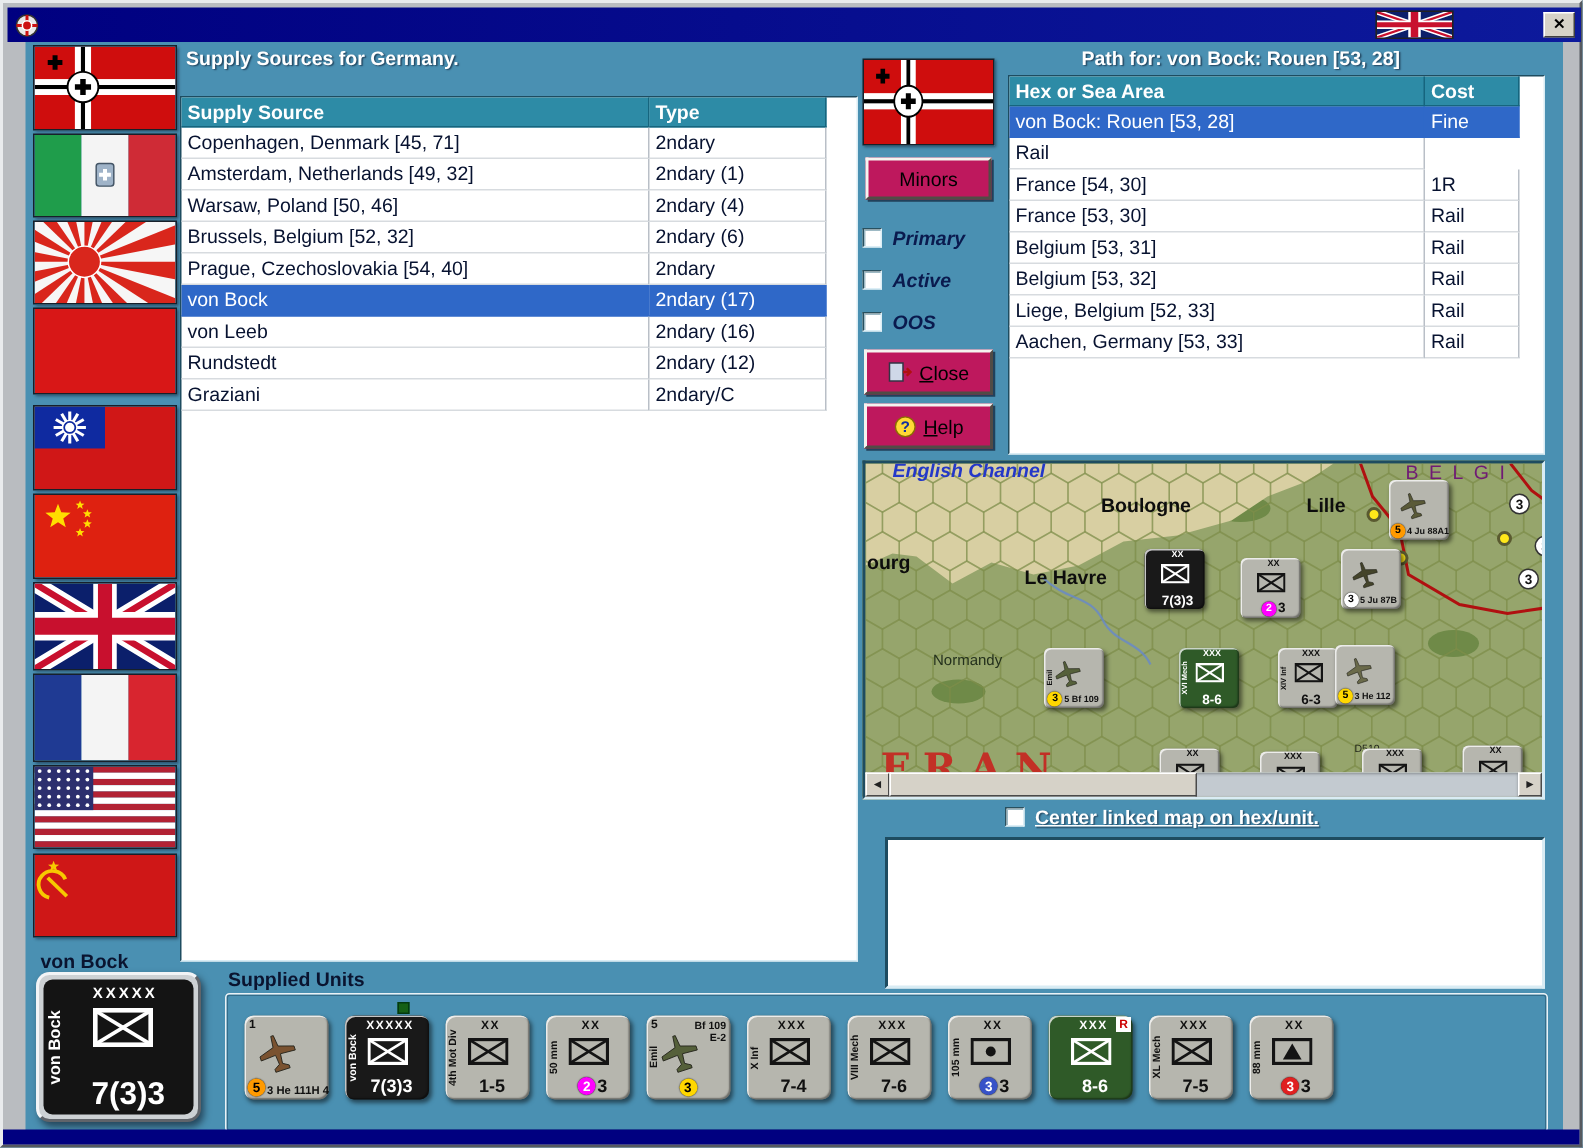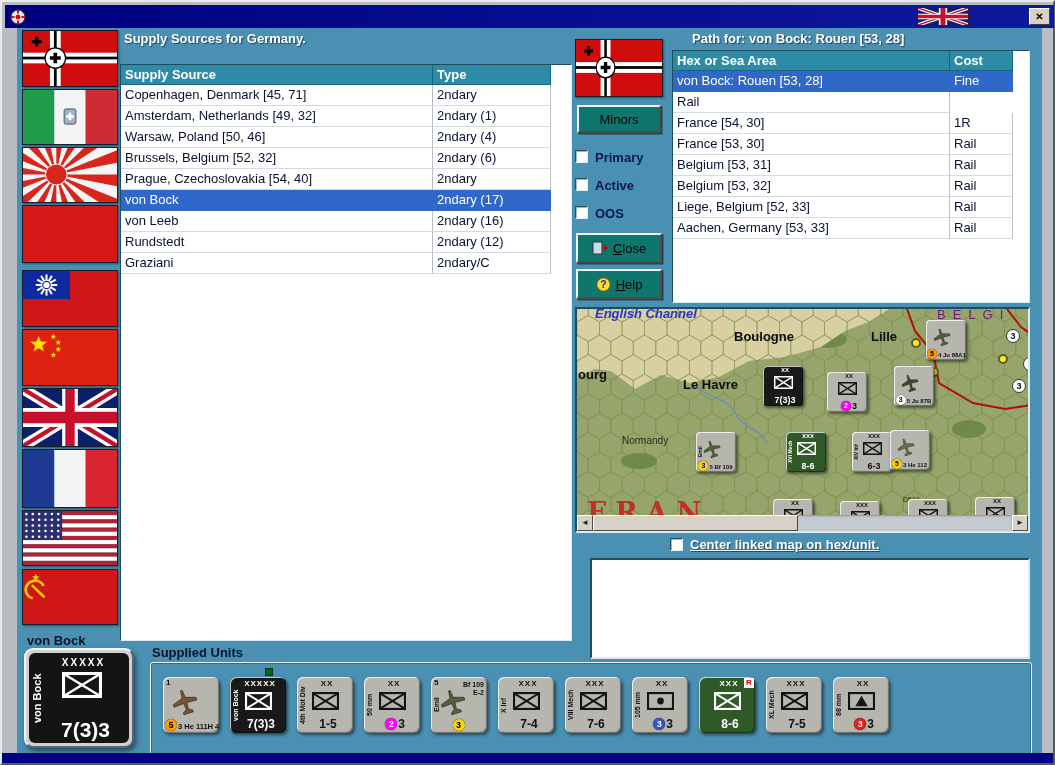--- a/index.html
+++ b/index.html
@@ -21,46 +21,46 @@
   .client { position:absolute; left:15px; top:26px; width:1025px; height:729px; background:#4a90b2; }
 
   
   .flag { position:absolute; left:5px; width:96px; border:1px solid #17202a; box-shadow:1px 1px 2px rgba(0,0,20,.45); overflow:hidden; }
   .flag svg { display:block; width:100%; height:100%; }
   .mid-flag { position:absolute; left:558px; top:11px; width:88px; height:58px; border:1px solid #17202a; box-shadow:1px 1px 2px rgba(0,0,20,.45); }
   .mid-flag svg { display:block; width:100%; height:100%; }
 
   .panel-title { position:absolute; color:#fff; font-weight:bold; font-size:13px; text-shadow:1px 1px 1px rgba(0,10,30,.55); white-space:nowrap; }
   #supply-title { left:107px; top:3px; }
-  #path-title  { left:675px; top:3px; }
+  #path-title  { left:704px; top:3px; }
 
   .wpanel { position:absolute; background:#fff; border:1px solid; border-color:#1e4c60 #d9ecf4 #d9ecf4 #1e4c60; }
   .supply-box { left:103px; top:22px; width:452px; height:577px;margin-top:14px; }
   .path-box   { left:655px; top:22px; width:358px; height:253px; }
 
   .thead { display:grid; height:20px; }
   .supply-box .thead, .supply-box .trow { grid-template-columns:312px 118px 1fr; }
   .path-box .thead,   .path-box .trow   { grid-template-columns:277px 63px 1fr; }
   .th { background:#2d8ba6; color:#fff; font-weight:bold; font-size:13px; line-height:19px;
         padding-left:4px; border-right:1px solid #16657e; border-bottom:1px solid #16657e; white-space:nowrap; overflow:hidden; }
   .trow { display:grid; height:21px; }
   .td { font-size:13px; color:#071230; line-height:20px; padding-left:4px; white-space:nowrap; overflow:hidden;
         border-right:1px solid #b9bfc7; border-bottom:1px solid #d7dbdf; }
   .trow.sel .td { background:#2f68c8; color:#fff; border-right-color:#2f68c8; border-bottom-color:#2f68c8; }
 
-  .btn { position:absolute; background:#0f766e; border:2px solid; border-color:#f5f3ef #514c46 #514c46 #f5f3ef;
+  .btn { position:absolute; background:#be185d; border:2px solid; border-color:#f5f3ef #514c46 #514c46 #f5f3ef;
          box-shadow:1.5px 1.5px 0 rgba(0,0,20,.55); font-size:13px; color:#000;
          display:flex; align-items:center; justify-content:center; gap:5px; cursor:default; }
   #btn-minors { left:560px; top:77px;  width:84px; height:28px; }
   #btn-close  { left:559px; top:205px; width:86px; height:30px; }
   #btn-help   { left:559px; top:241px; width:86px; height:30px; }
   #btn-close .lab::first-letter, #btn-help .lab::first-letter { text-decoration:underline; }
 
   .chk-col { position:absolute; left:558px; top:122px; display:flex; flex-direction:column; gap:12px; }
-  .chk { display:flex; gap:7px; height:16px; }
+  .chk { display:flex; align-items:center; gap:7px; height:16px;font-style:italic; }
   .cbox { width:13px; height:13px; background:#fff; border:1px solid; border-color:#28505f #dceef6 #dceef6 #28505f;
           box-shadow:inset 1px 1px 0 #9db9c4; }
   .chk .lbl { font-weight:bold; font-size:13px; color:#0a1a4e; }
 
   
   .map-box { position:absolute; left:558px; top:279px; width:455px; height:226px;
              border:2px solid; border-color:#1e4c60 #d9ecf4 #d9ecf4 #1e4c60; background:#96a56c; }
   .map-view { position:absolute; left:0; top:0; right:0; bottom:16px; overflow:hidden; }
   .map-view > svg { position:absolute; left:0; top:0; }
   .ml { position:absolute; white-space:nowrap; }

